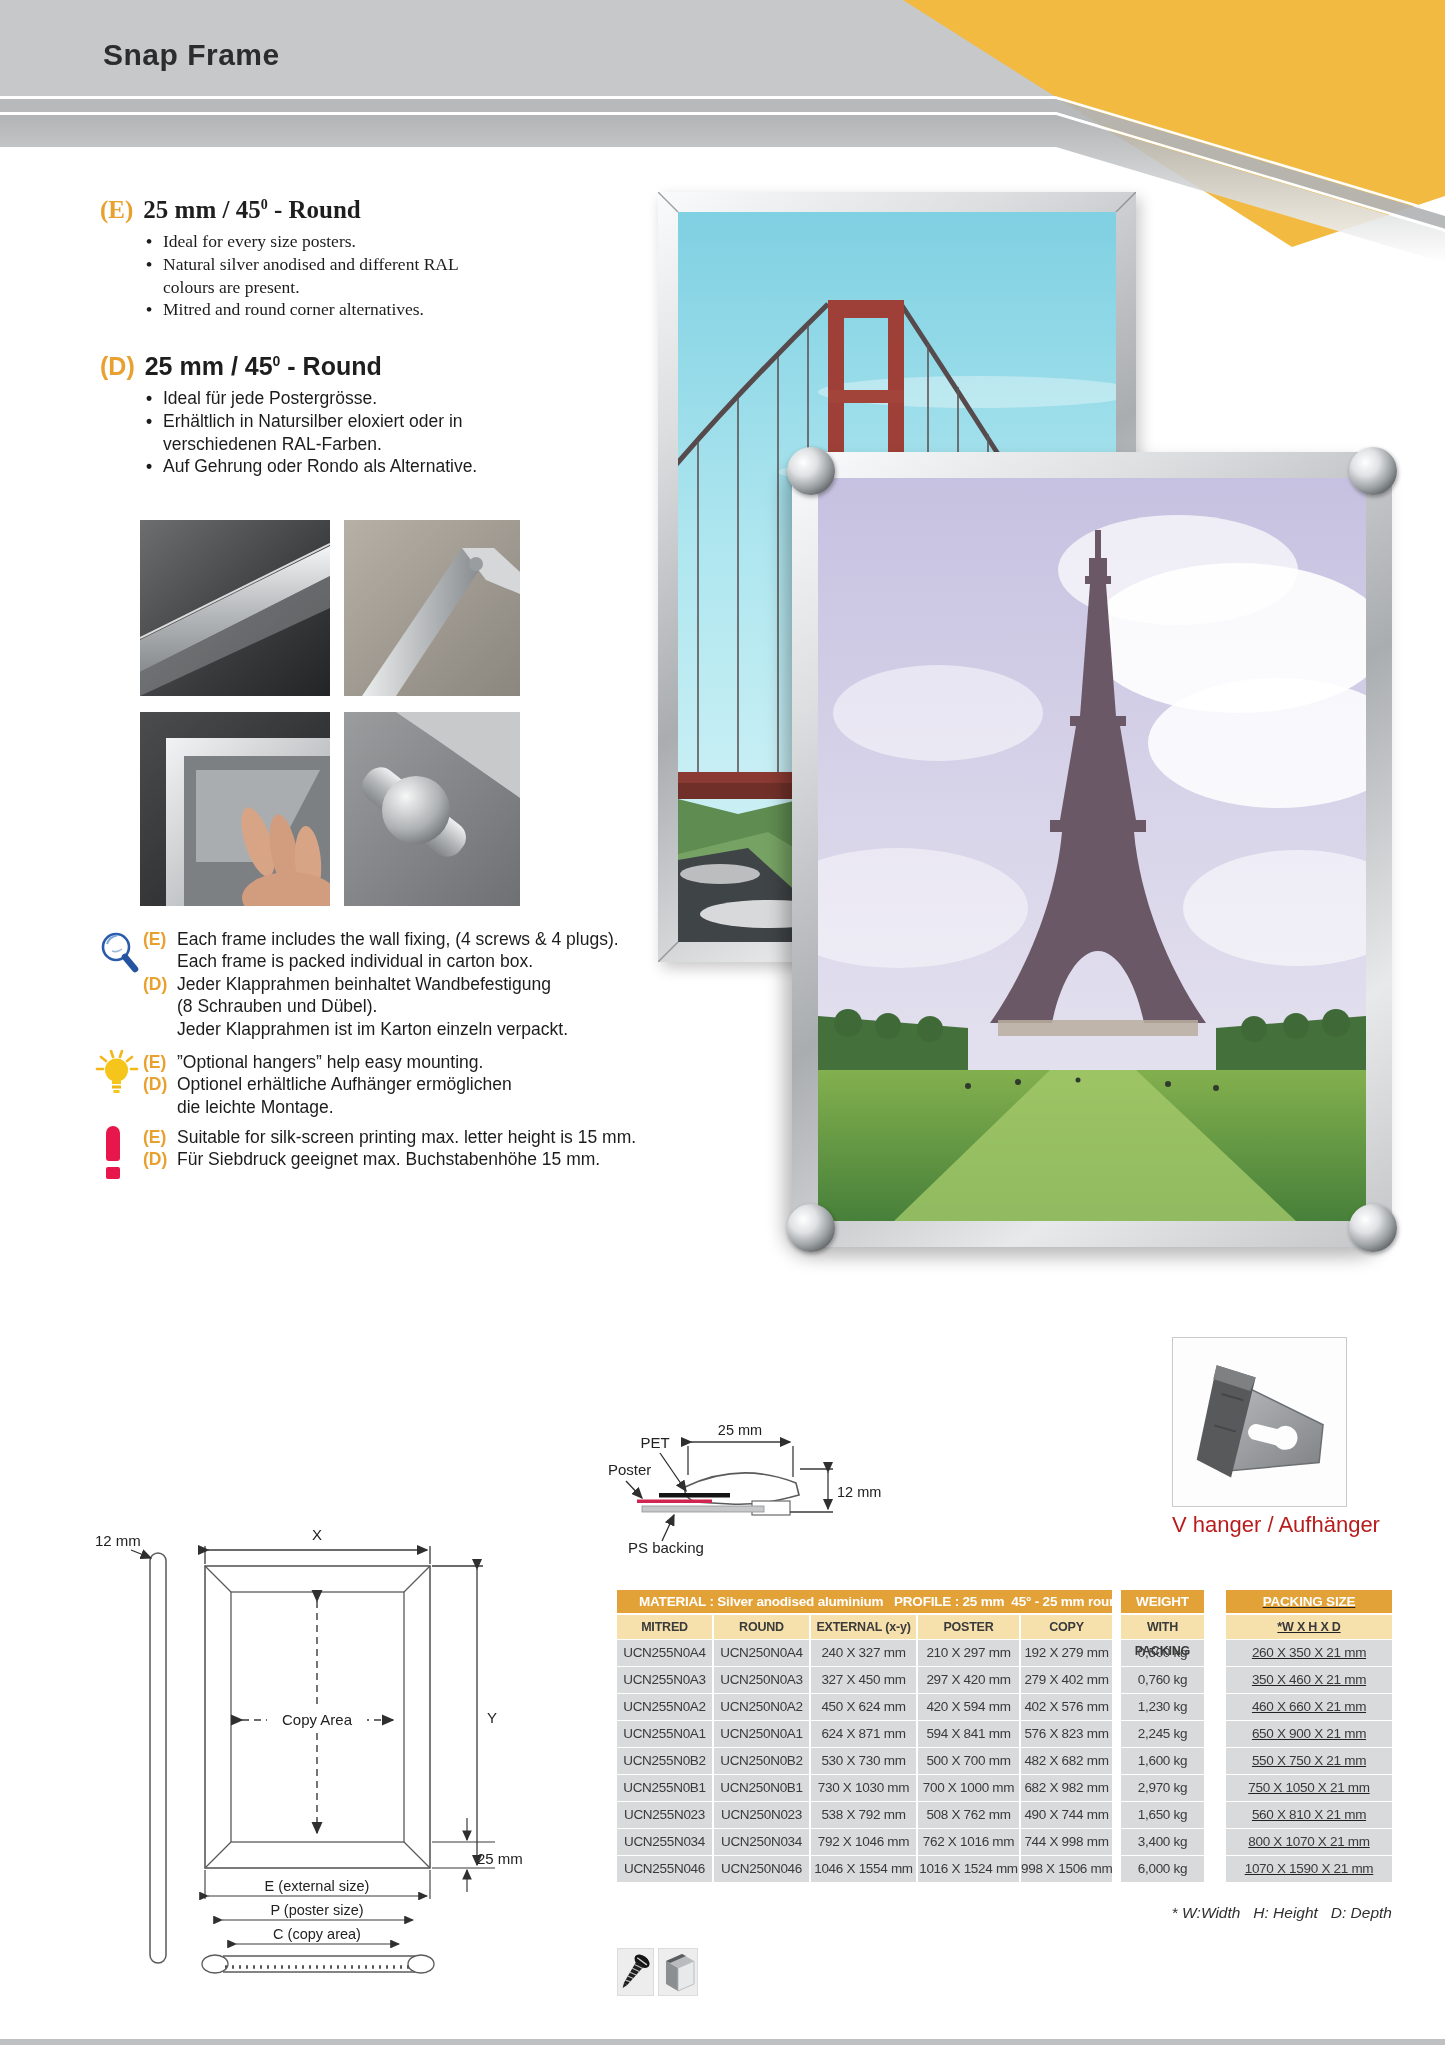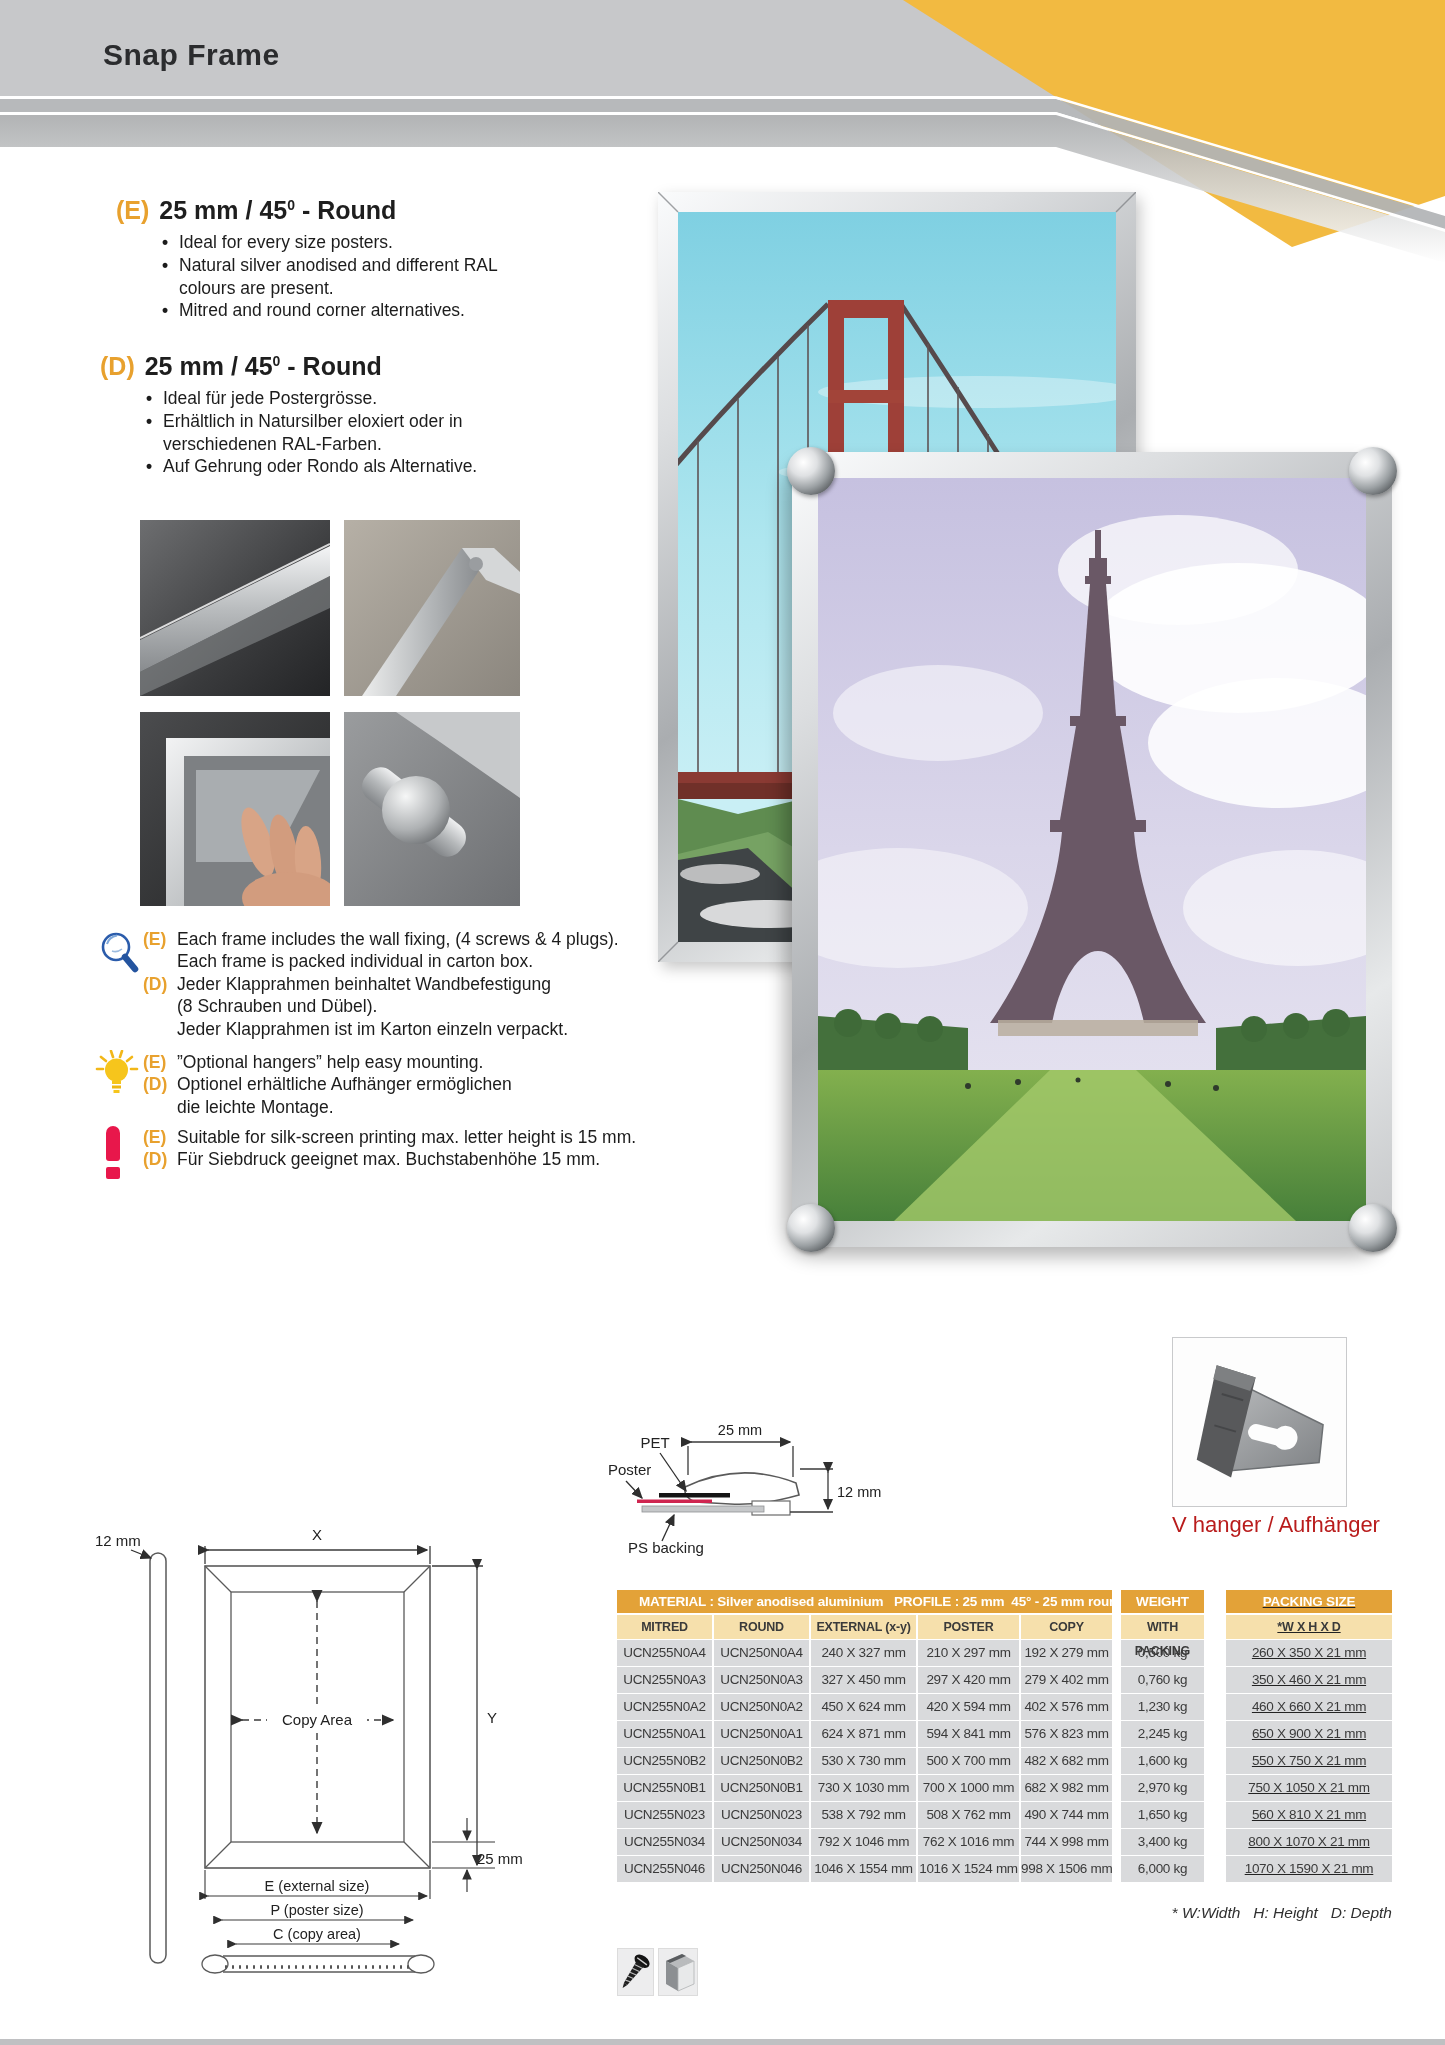--- a/index.html
+++ b/index.html
@@ -81,21 +81,21 @@
     </defs>
     <rect x="0" y="0" width="1445" height="96" fill="#c7c8ca"></rect>
     <polygon points="903,0 1445,0 1445,196 1292,247" fill="#f2ba41"></polygon>
     <polygon points="0,99 1056,99 1445,216 1445,230 1056,112 0,112" fill="#b2b4b6" fill-opacity="0.93"></polygon>
     <polyline points="0,97.5 1056,97.5 1445,214" stroke="#ffffff" stroke-width="2.5" fill="none"></polyline>
     <polyline points="0,113.5 1056,113.5 1445,230" stroke="#ffffff" stroke-width="2.5" fill="none"></polyline>
     <polygon points="0,115 1056,115 1445,232 1445,263 1056,147 0,147" fill="url(#fadeGrad)" fill-opacity="0.9"></polygon>
   </svg>
   <div class="page-title">Snap Frame</div>
 
-  <div class="prod-section" style="left:116px;top:196px;">
+  <div class="prod-section" style="left:100px;top:196px;font-family:Liberation Serif, serif;">
     <div class="prod-heading">
       <span class="marker">(E)</span><span>25 mm / 45</span><sup>0</sup><span> - Round</span>
     </div>
     <ul class="bullets">
 
     <li>
           <span class="dot">•</span>
           <span>Ideal for every size posters.</span>
         </li>
         <li>

